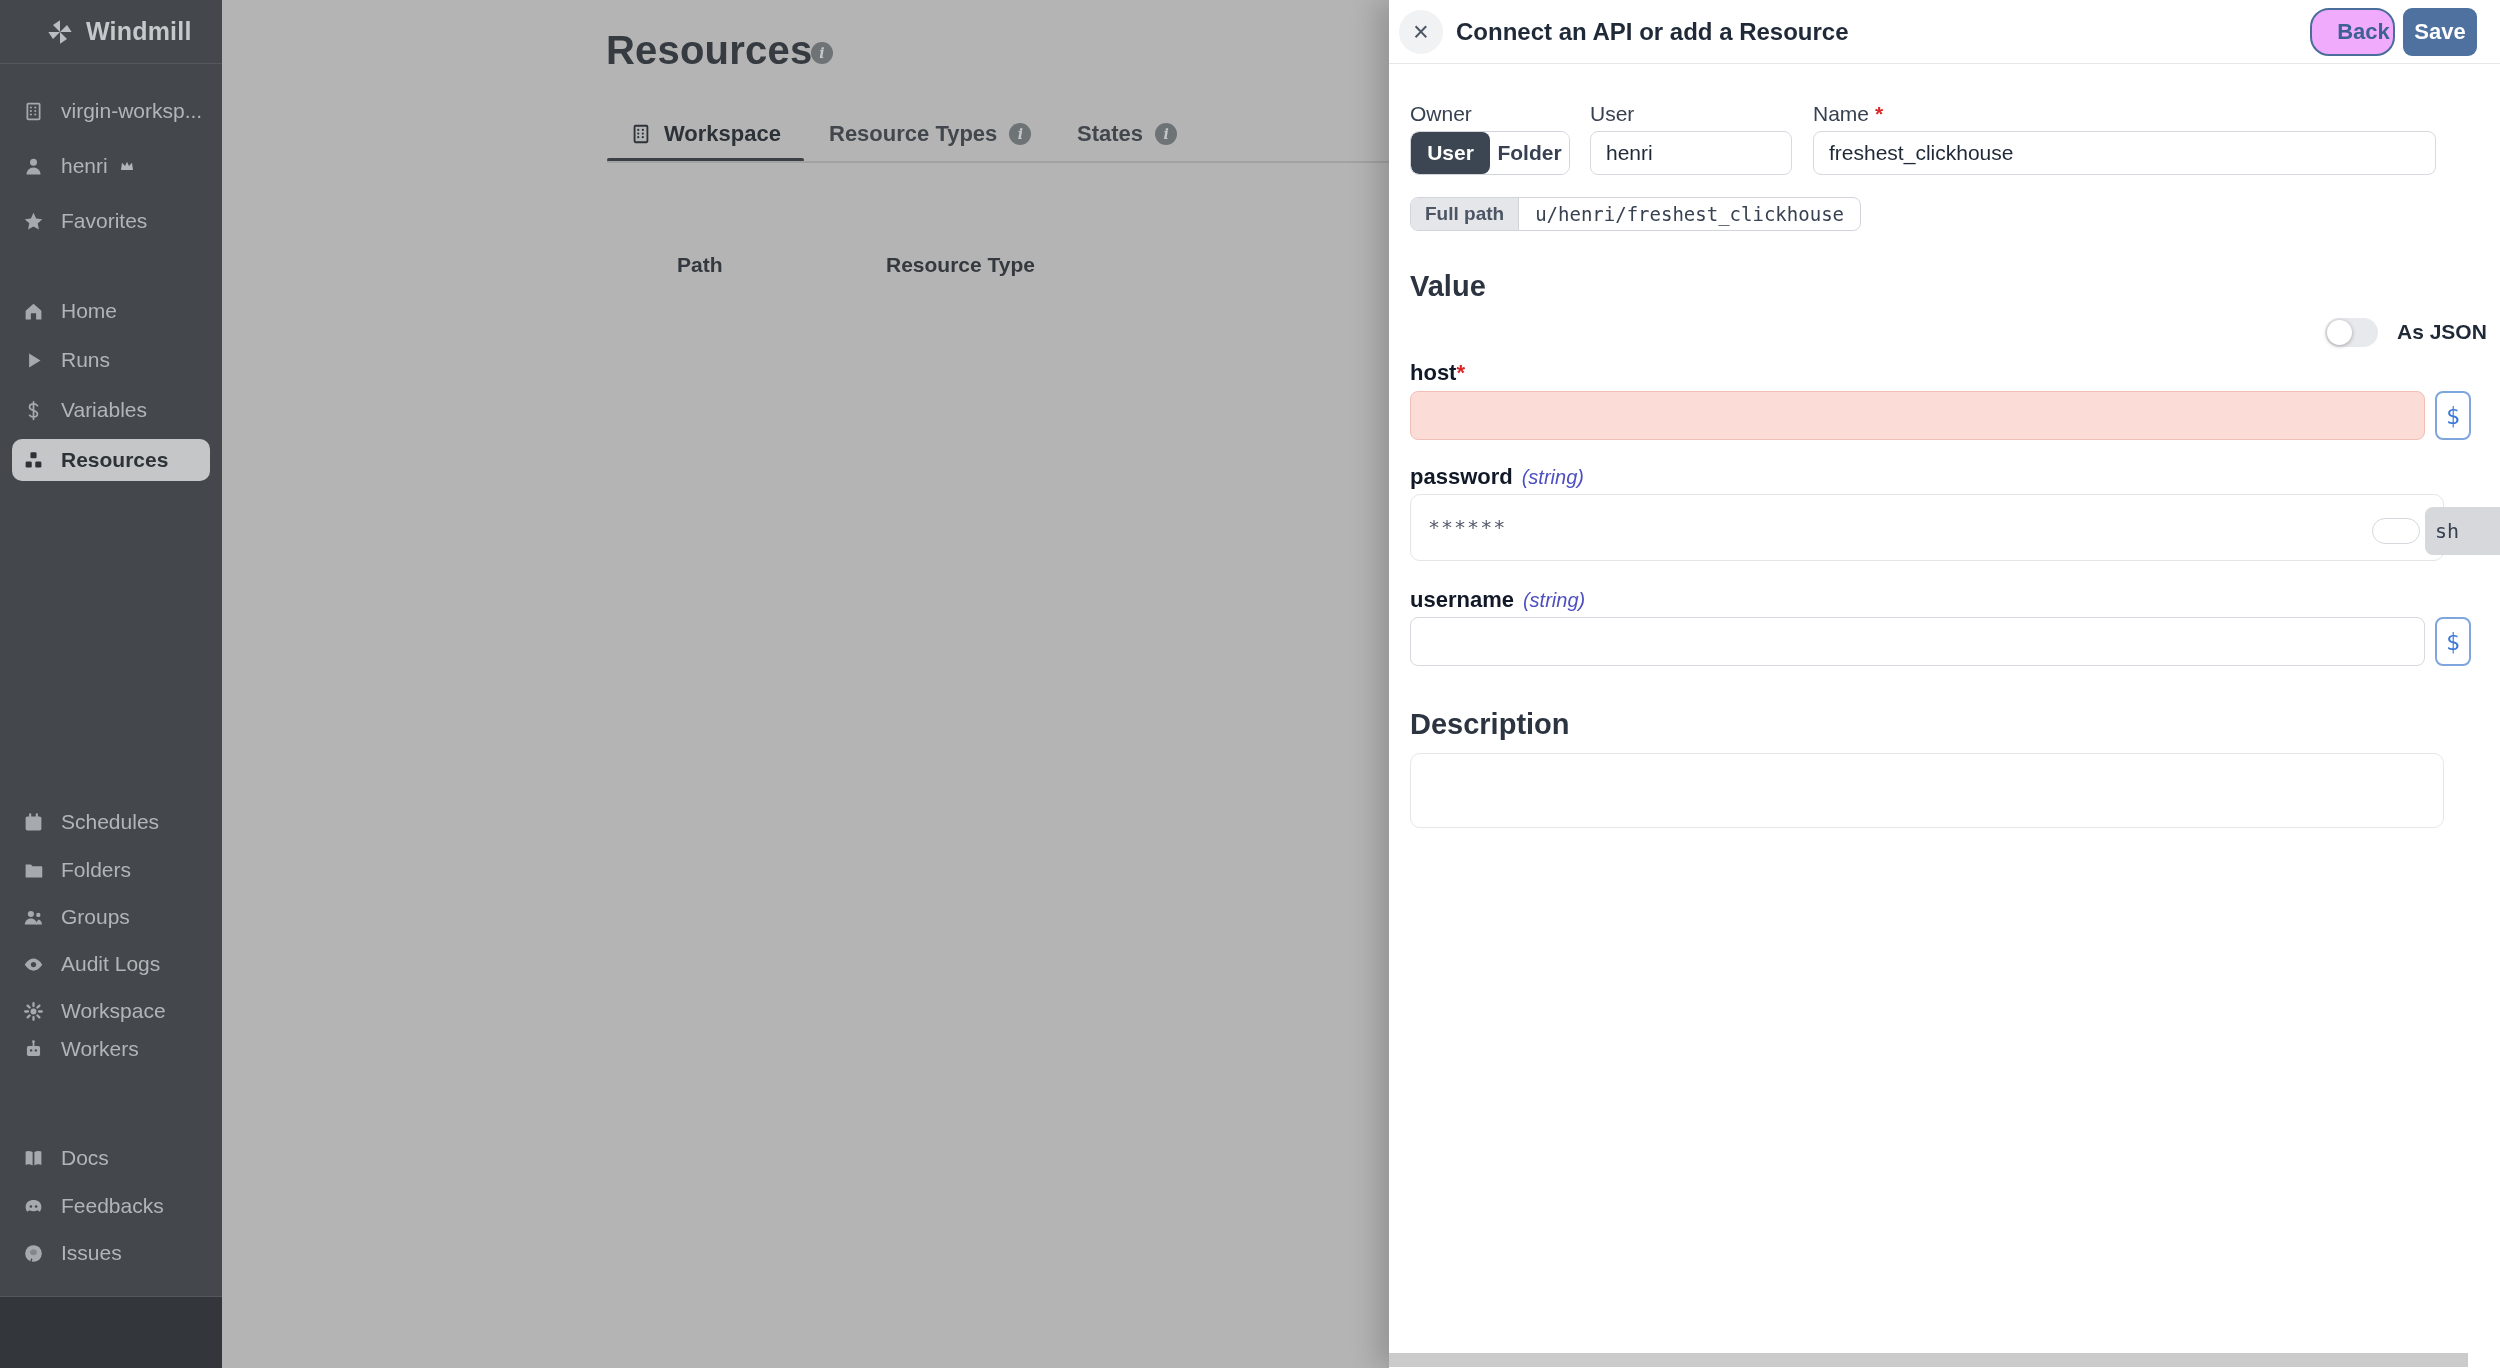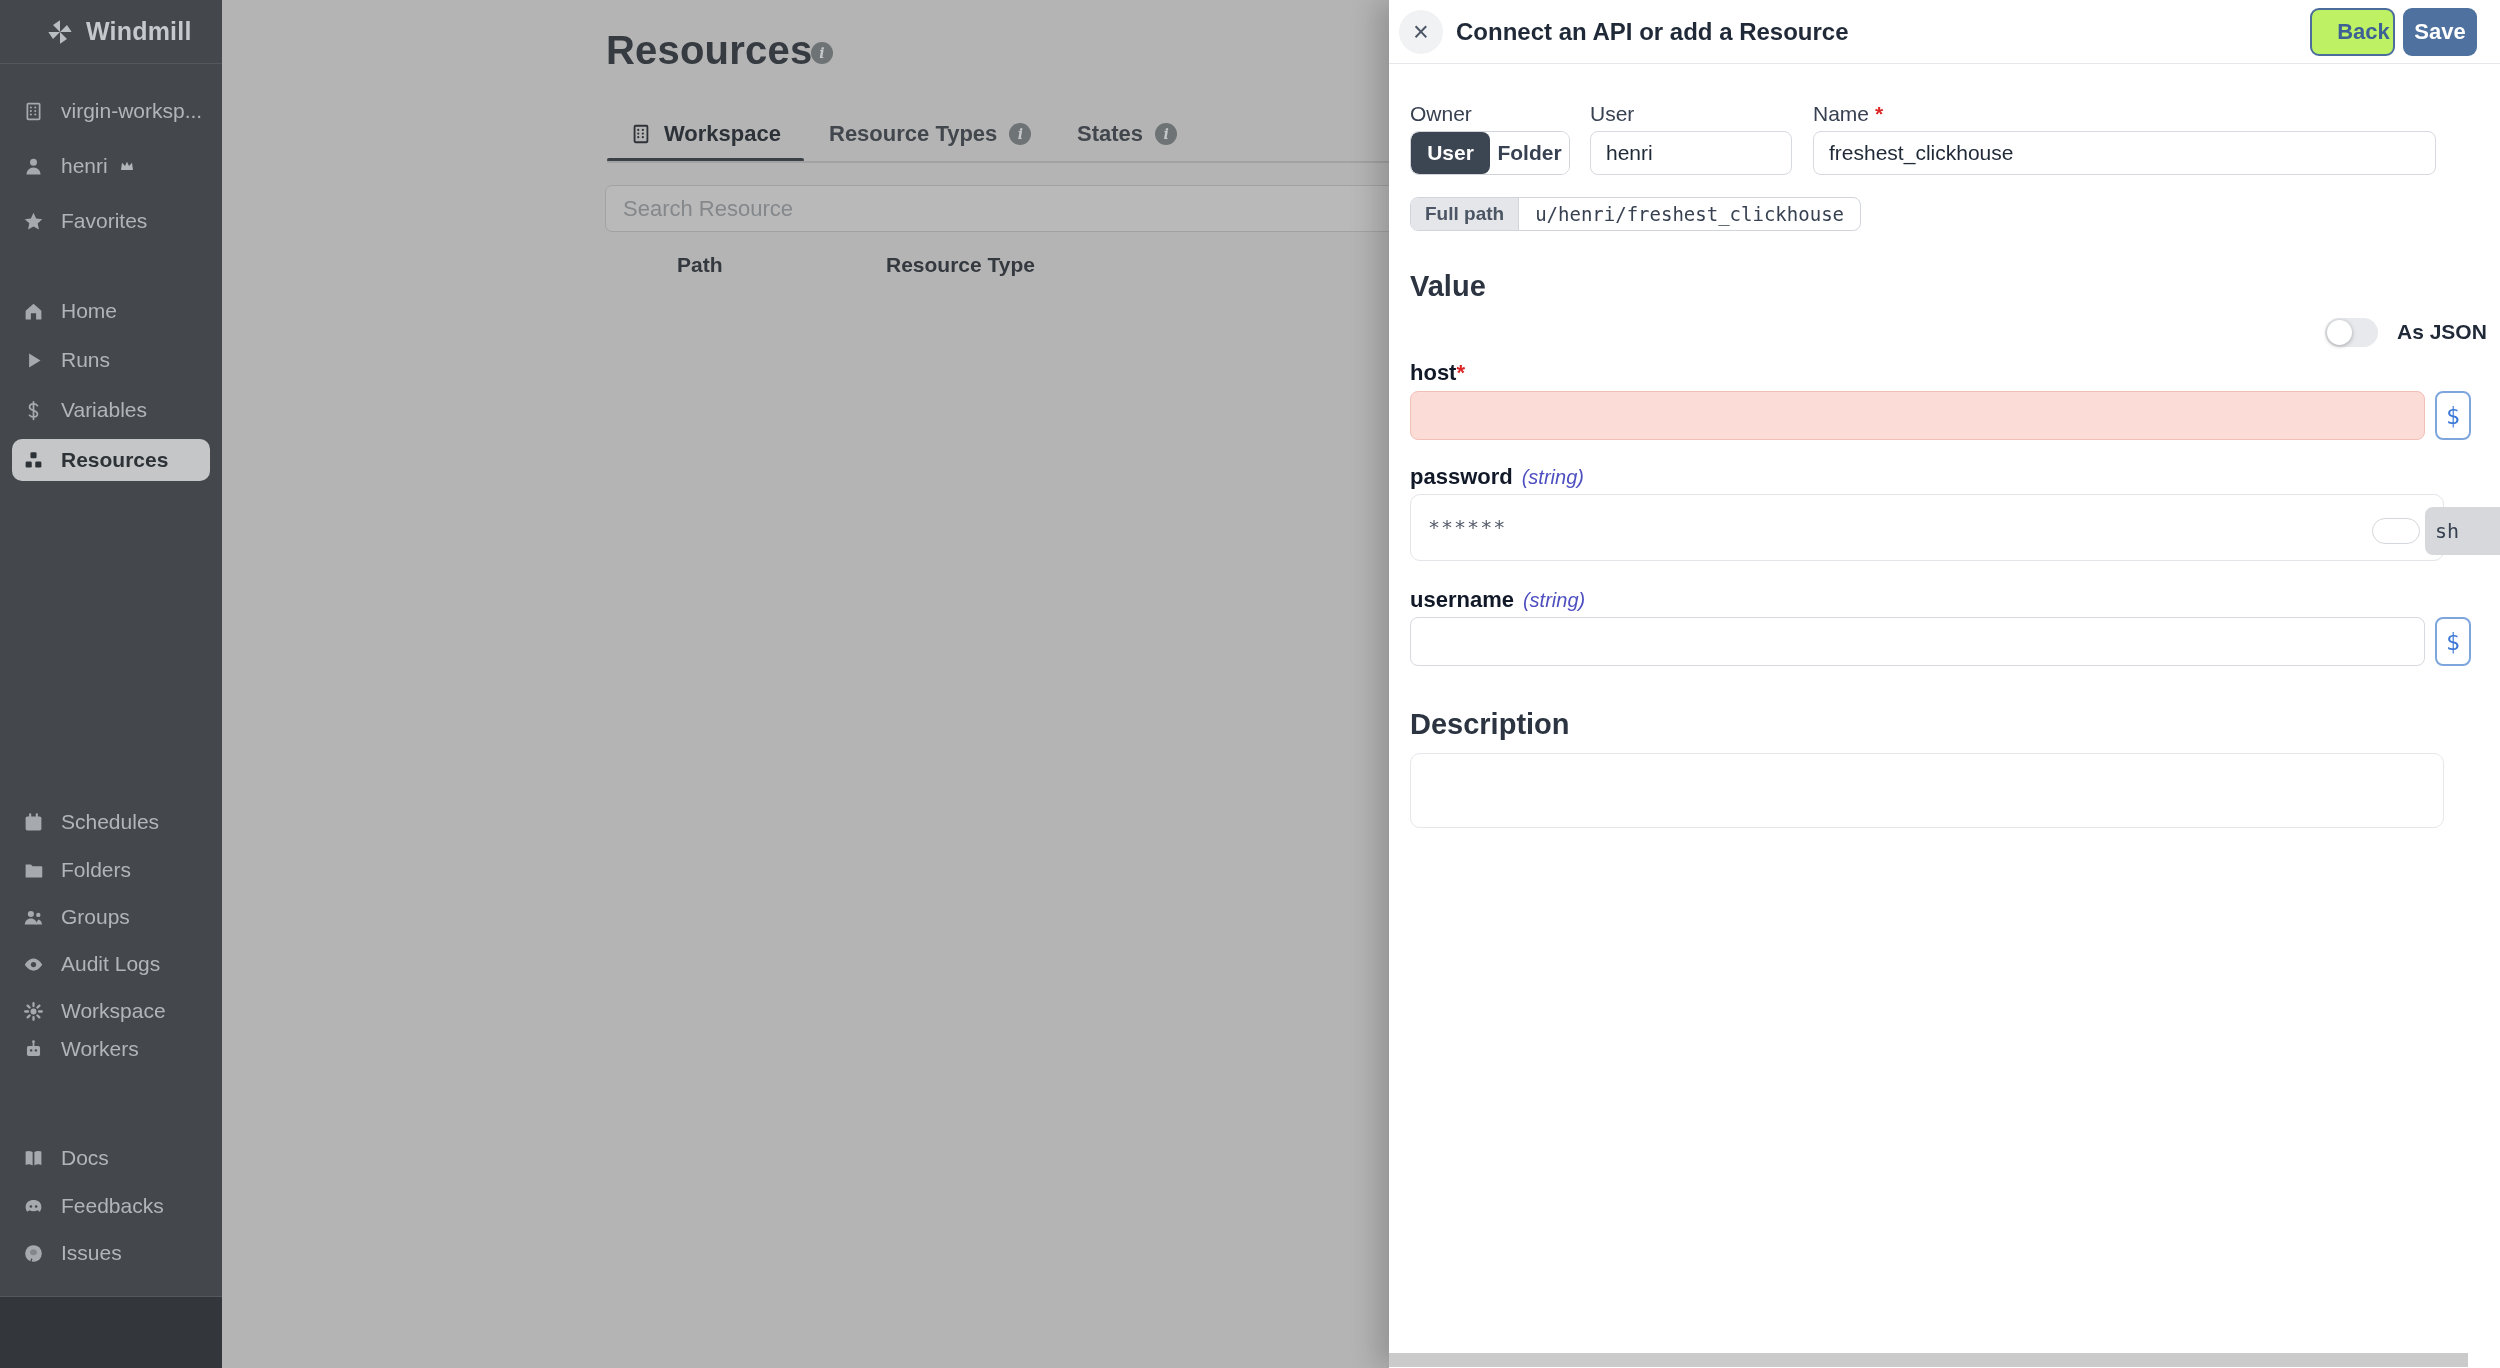--- a/index.html
+++ b/index.html
@@ -31,21 +31,21 @@
   .tab-baseline { position:absolute; left:385px; top:161px; width:1400px; height:2px; background:#a2a2a2; }
   .search-input { position:absolute; left:383px; top:185px; width:1350px; height:47px; background:#b9b9ba; border:1px solid #a2a2a2; border-radius:7px; font-size:22px; color:#4a4e52; padding:0 17px; outline:none; }
   .search-input::placeholder { color:#84888b; }
   .col-header { position:absolute; top:253px; font-size:21px; font-weight:bold; color:#34393f; }
 
   
   .drawer { position:absolute; left:1389px; top:0; width:1111px; height:1368px; background:#ffffff; z-index:10; box-shadow:-12px 0 26px rgba(0,0,0,.18); }
   .drawer-header { position:absolute; left:0; top:0; width:1111px; height:64px; border-bottom:1px solid #e5e7eb; background:#fff; }
   .close-btn { position:absolute; left:10px; top:10px; width:44px; height:44px; border-radius:50%; background:#f1f2f4; border:none; color:#4b5563; font-size:27px; line-height:44px; text-align:center; cursor:pointer; }
   .drawer-title { position:absolute; left:67px; top:18px; font-size:24px; font-weight:bold; color:#1f2937; }
-  .btn-back { position:absolute; left:921px; top:8px; width:85px; height:48px; background:#bef264; border:2px solid #4a6d9c; border-radius:9px; color:#3d6194; font-size:22px; font-weight:bold; cursor:pointer;padding-left:22px; }
+  .btn-back { position:absolute; left:921px; top:8px; width:85px; height:48px; background:#f0abfc; border:2px solid #4a6d9c; border-radius:19px; color:#3d6194; font-size:22px; font-weight:bold; cursor:pointer;padding-left:22px; }
   .btn-save { position:absolute; left:1014px; top:8px; width:74px; height:48px; background:#4e719f; border:none; border-radius:9px; color:#ffffff; font-size:22px; font-weight:bold; cursor:pointer; }
 
   .fld-label { position:absolute; font-size:21px; color:#374151; }
   .req-star { color:#dc2626; font-weight:bold; }
   .seg-group { position:absolute; left:21px; top:131px; width:160px; height:44px; border:1px solid #d1d5db; border-radius:9px; display:flex; overflow:hidden; background:#fff; }
   .seg { flex:1; display:flex; align-items:center; justify-content:center; font-size:21px; font-weight:bold; color:#374151; cursor:pointer; background:#fff; border:none; }
   .seg.selected { background:#3c4552; color:#ffffff; border-radius:8px; }
   .txt-input { position:absolute; height:44px; border:1px solid #d6d9de; border-radius:8px; font-size:21px; color:#1f2937; padding:0 15px; outline:none; background:#fff; }
 
   .fullpath { position:absolute; left:21px; top:197px; height:34px; display:flex; border:1px solid #d1d5db; border-radius:8px; overflow:hidden; background:#fff; }
@@ -238,21 +238,20 @@
     <div class="tab" style="left:607px;">
       <span>Resource Types</span>
       <span class="info-badge" style="background:#6e7376;">i</span>
     </div>
     <div class="tab" style="left:855px;">
       <span>States</span>
       <span class="info-badge" style="background:#6e7376;">i</span>
     </div>
     <div class="tab-baseline"></div>
 
-    <input class="search-input" type="text" placeholder="Search Resource" style="">
 
     <span class="col-header" style="left:455px;">Path</span>
     <span class="col-header" style="left:664px;">Resource Type</span>
   </main>
 
   <section class="drawer">
     <header class="drawer-header">
       <button class="close-btn">×</button>
       <h2 class="drawer-title">Connect an API or add a Resource</h2>
       <button class="btn-back">Back</button>

